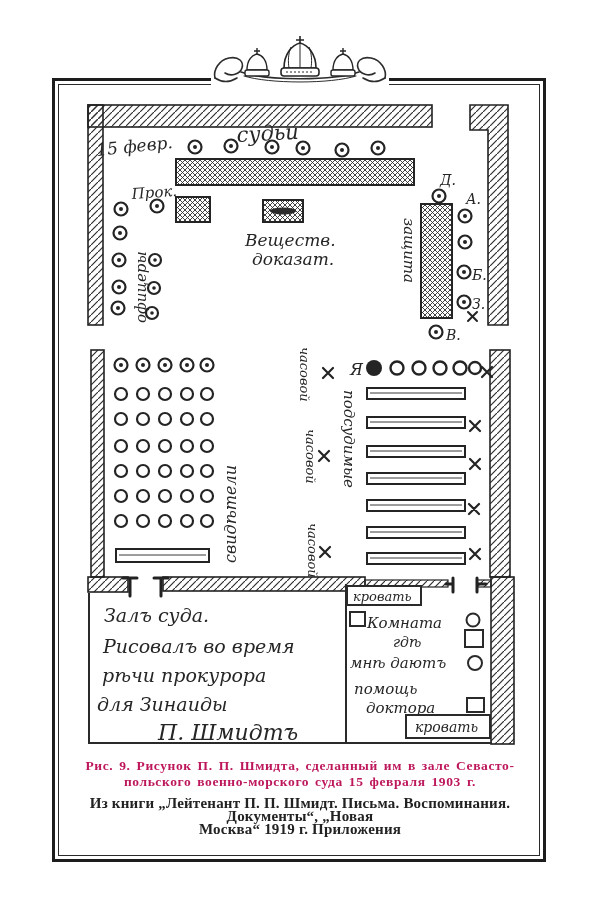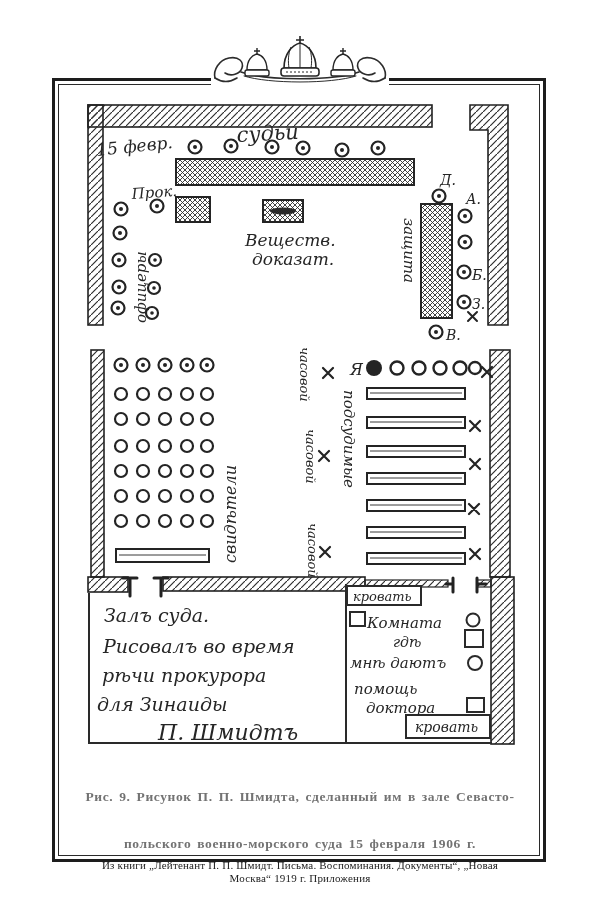--- a/index.html
+++ b/index.html
@@ -28,25 +28,25 @@
   text.hw{
     font-family:"DejaVu Serif", serif; font-style:italic; fill:#262626;
   }
   
   .caption{
     position:absolute; left:70px; top:758px; width:460px; text-align:center;
     z-index:4;
   }
   .caption .cap-line{
     font-size:13.5px; font-weight:bold; letter-spacing:0.6px; word-spacing:2px;
-    line-height:16px; color:#737373;margin-top:31px;
+    line-height:16px; color:#be185d;
   }
   .caption .src{ margin-top:7px; }
   .caption .src-line{
-    font-size:11px; font-weight:normal; letter-spacing:0.2px; line-height:13px;
+    font-size:15px; font-weight:bold; letter-spacing:0.2px; line-height:13px;
     color:#222222;
   }
 </style>
 </head>
 <body>
 
 <div class="frame-outer"></div>
 <div class="frame-inner"></div>
 
 <div class="ornament">
@@ -378,18 +378,18 @@
     <text class="hw" font-size="19" x="104" y="622">Залъ суда.</text>
     <text class="hw" font-size="19" x="103" y="653">Рисовалъ во время</text>
     <text class="hw" font-size="19" x="102" y="682">рѣчи прокурора</text>
     <text class="hw" font-size="19" x="97" y="711">для Зинаиды</text>
     <text class="hw" font-size="22" x="158" y="740">П. Шмидтъ</text>
   </g>
 </svg>
 
 <div class="caption">
   <div class="cap-line">Рис. 9. Рисунок П. П. Шмидта, сделанный им в зале Севасто-</div>
-  <div class="cap-line">польского военно-морского суда 15 февраля 1906 г.</div>
+  <div class="cap-line">польского военно-морского суда 15 февраля 1903 г.</div>
   <div class="src">
     <div class="src-line">Из книги „Лейтенант П. П. Шмидт. Письма. Воспоминания. Документы“, „Новая</div>
     <div class="src-line">Москва“ 1919 г. Приложения</div>
   </div>
 </div>
 
 </body></html>

